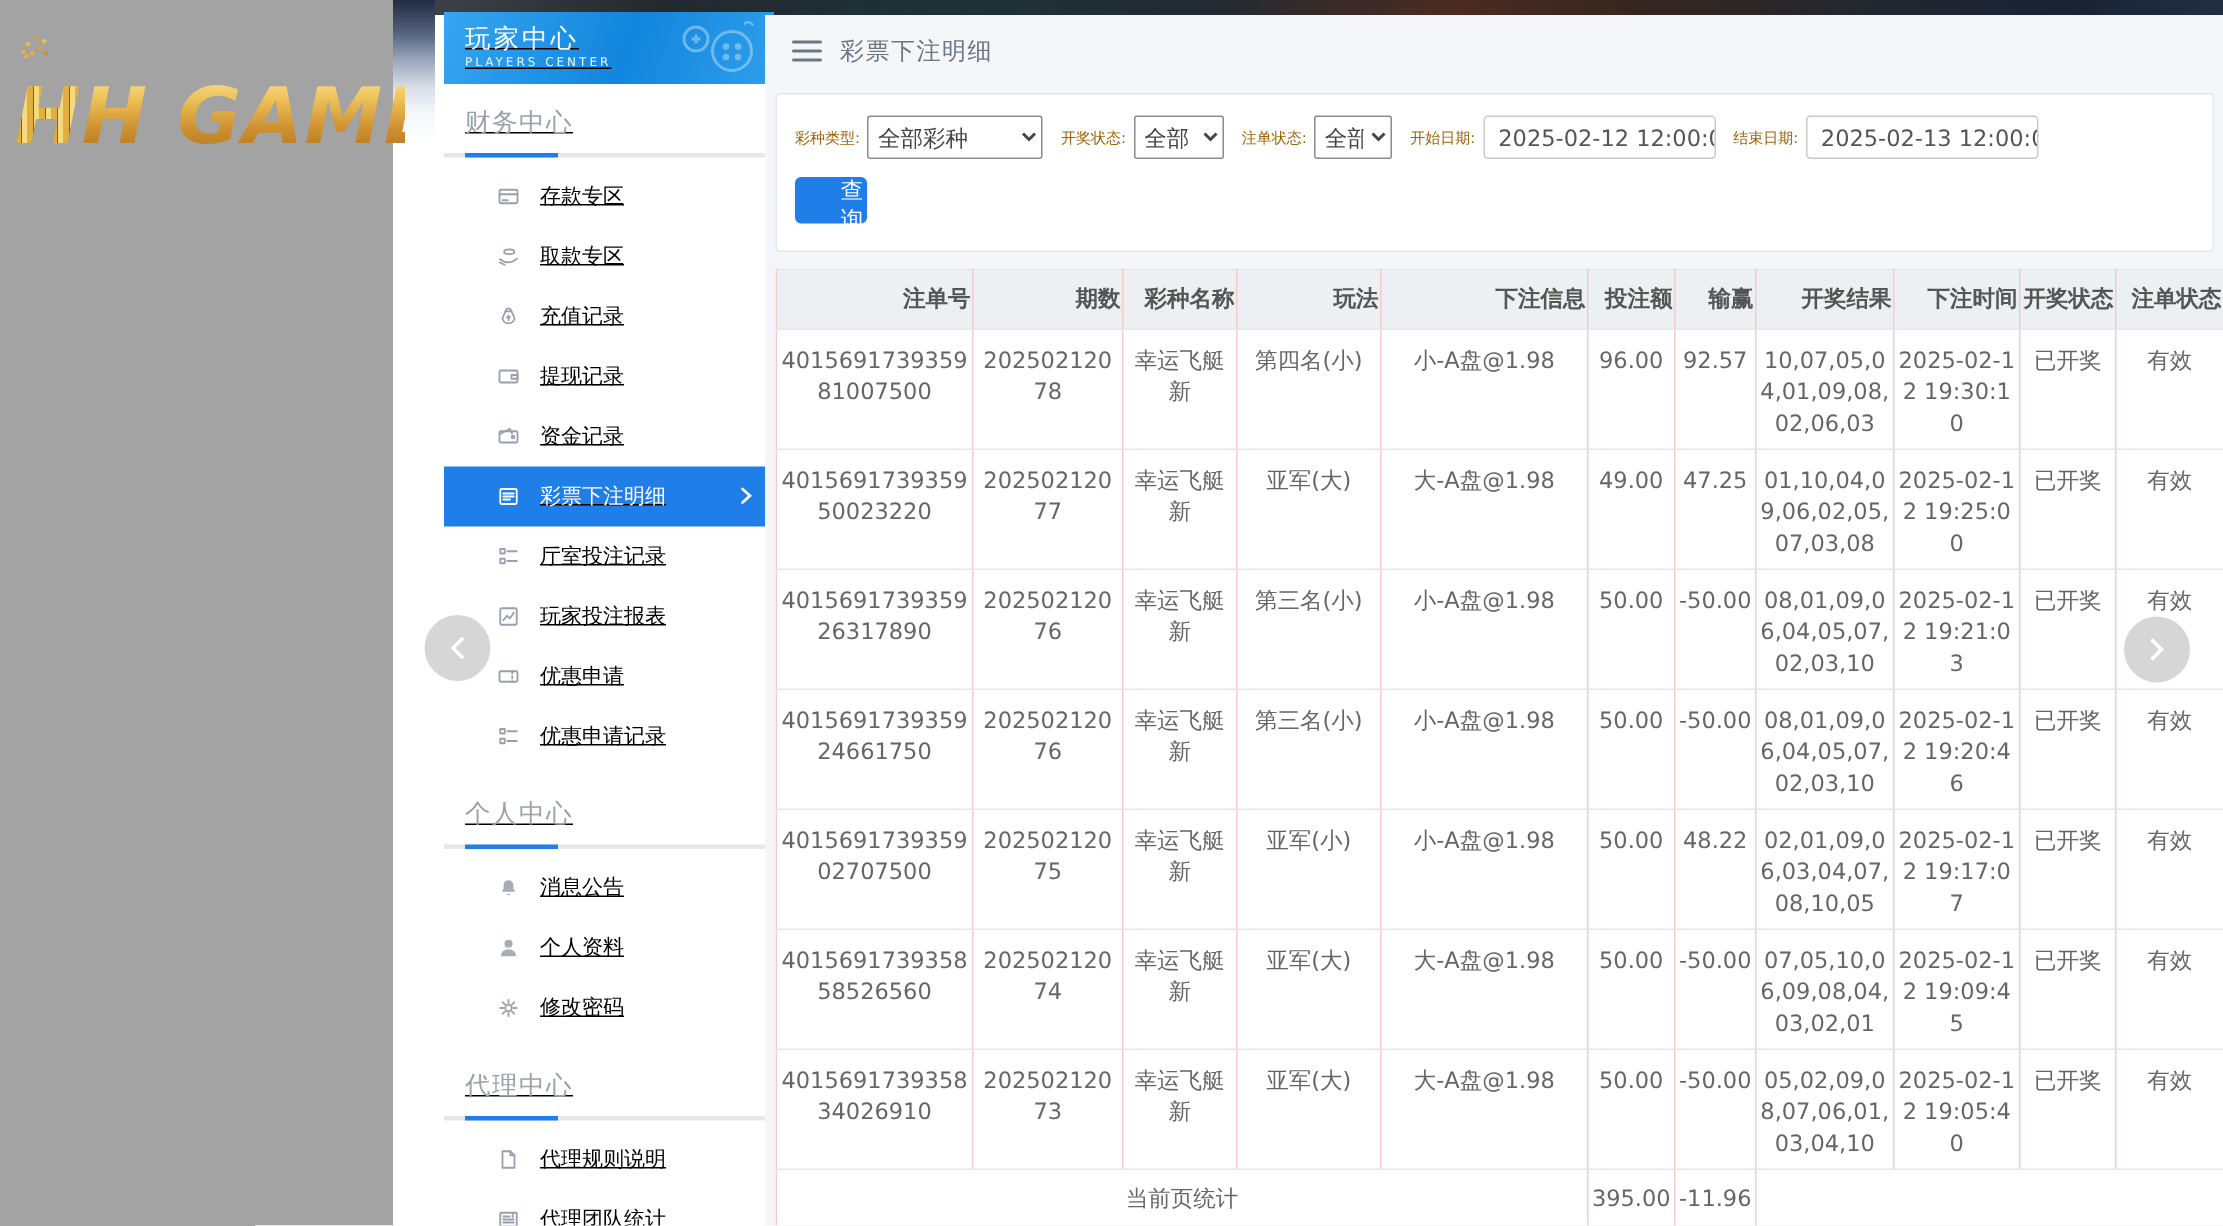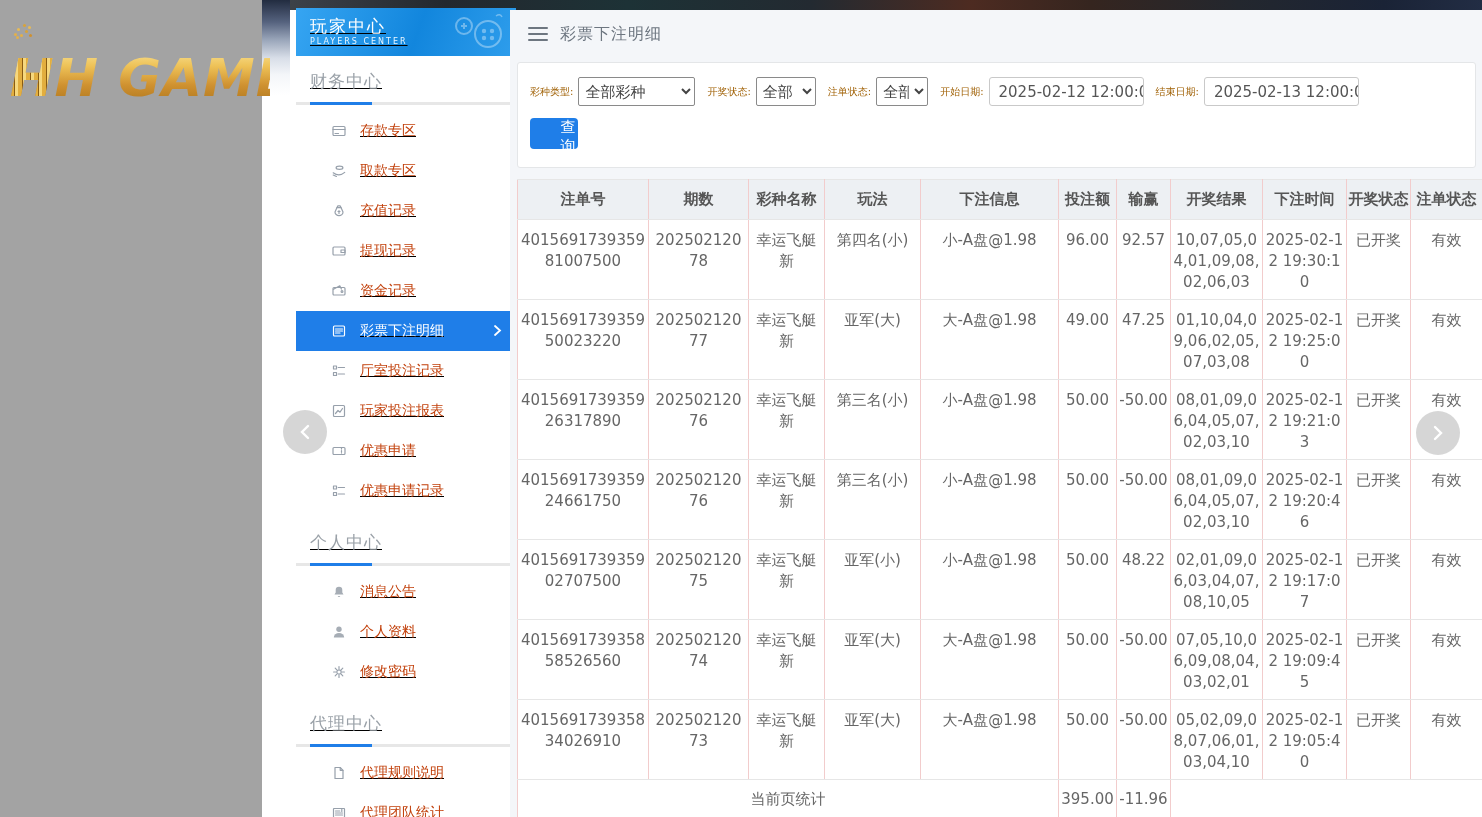--- a/index.html
+++ b/index.html
@@ -34,21 +34,21 @@
                background:linear-gradient(110deg,#36a5f2 0%,#1286dd 55%,#2f9eec 100%); }
   .sb-title { color:#fff; font-size:17px; letter-spacing:2px; line-height:22px; }
   .sb-sub { color:#eaf6ff; font-size:8px; letter-spacing:2px; }
   .sb-pad { position:absolute; right:10px; top:4px; opacity:.35; }
   .sec-title { margin:14px 14px 0 14px; font-size:17px; color:#9aa1a8; letter-spacing:1px; }
   .sec-divider { margin-top:9px; height:3px; background:#e7e7e7; position:relative; }
   .sec-divider::before { content:""; position:absolute; left:14px; top:0; width:62px; height:3px;
                          background:var(--accent,#1f7ee8); }
   .menu { padding:6px 0; }
   .menu-item { display:flex; align-items:center; height:40px; padding-left:35px; cursor:pointer;
-               font-size:14px; color:#c2410c; position:relative; }
+               font-size:14px; color:#000000; position:relative; }
   .menu-item .mi-icon { width:16px; height:16px; margin-right:13px; display:inline-flex; }
   .menu-item.active { background:var(--accent,#1f7ee8); color:#fff; }
   .menu-item.active .chev { position:absolute; right:14px; top:13px; }
 
   
   .main { position:absolute; left:510px; top:10px; width:972px; height:807px; background:#f4f6f9; }
   .topbar { height:48px; display:flex; align-items:center; padding-left:18px; }
   .burger { width:20px; height:14px; display:flex; flex-direction:column; justify-content:space-between;
             margin-right:12px; cursor:pointer; }
   .burger i { display:block; height:2px; background:#6d7680; border-radius:1px; }
@@ -67,21 +67,21 @@
   .btn-query { margin-top:12px; width:48px; height:31px; background:var(--accent,#1f7ee8); color:#fff;
                border:none; border-radius:4px; font-size:15px; cursor:pointer; font-family:inherit;padding-left:28px; }
 
   
   .table-wrap { margin:11px 0 0 7px; width:965px; overflow:hidden; }
   table { border-collapse:collapse; table-layout:fixed; width:965px; background:#fff; }
   th,td { border-left:1px solid var(--pink-border,#f2cccc); border-right:1px solid var(--pink-border,#f2cccc);
           border-top:1px solid #e6e6e6; border-bottom:1px solid #e6e6e6;
           text-align:center; word-break:break-all; }
   table { border:1px solid #e2e2e2; }
-  th { height:40px; background:#edf0f3; color:#555; font-size:15px; font-weight:bold; padding:2px 1px; }
+  th { height:40px; background:#edf0f3; color:#555; font-size:15px; font-weight:bold; padding:2px 1px;text-align:right; }
   td { font-size:15px; color:#666; padding:10px 2px 6px 2px; vertical-align:top; line-height:1.4; }
   tbody td { height:76px; }
   tr.summary td { height:38px; padding-top:9px; }
 
   
   .nav-circle { position:absolute; width:44px; height:44px; border-radius:50%; background:#c9c9c9;
                 opacity:.75; display:flex; align-items:center; justify-content:center; cursor:pointer;
                 z-index:60; }
   .nav-circle.left { left:283px; top:410px; }
   .nav-circle.right { left:1416px; top:411px; }

